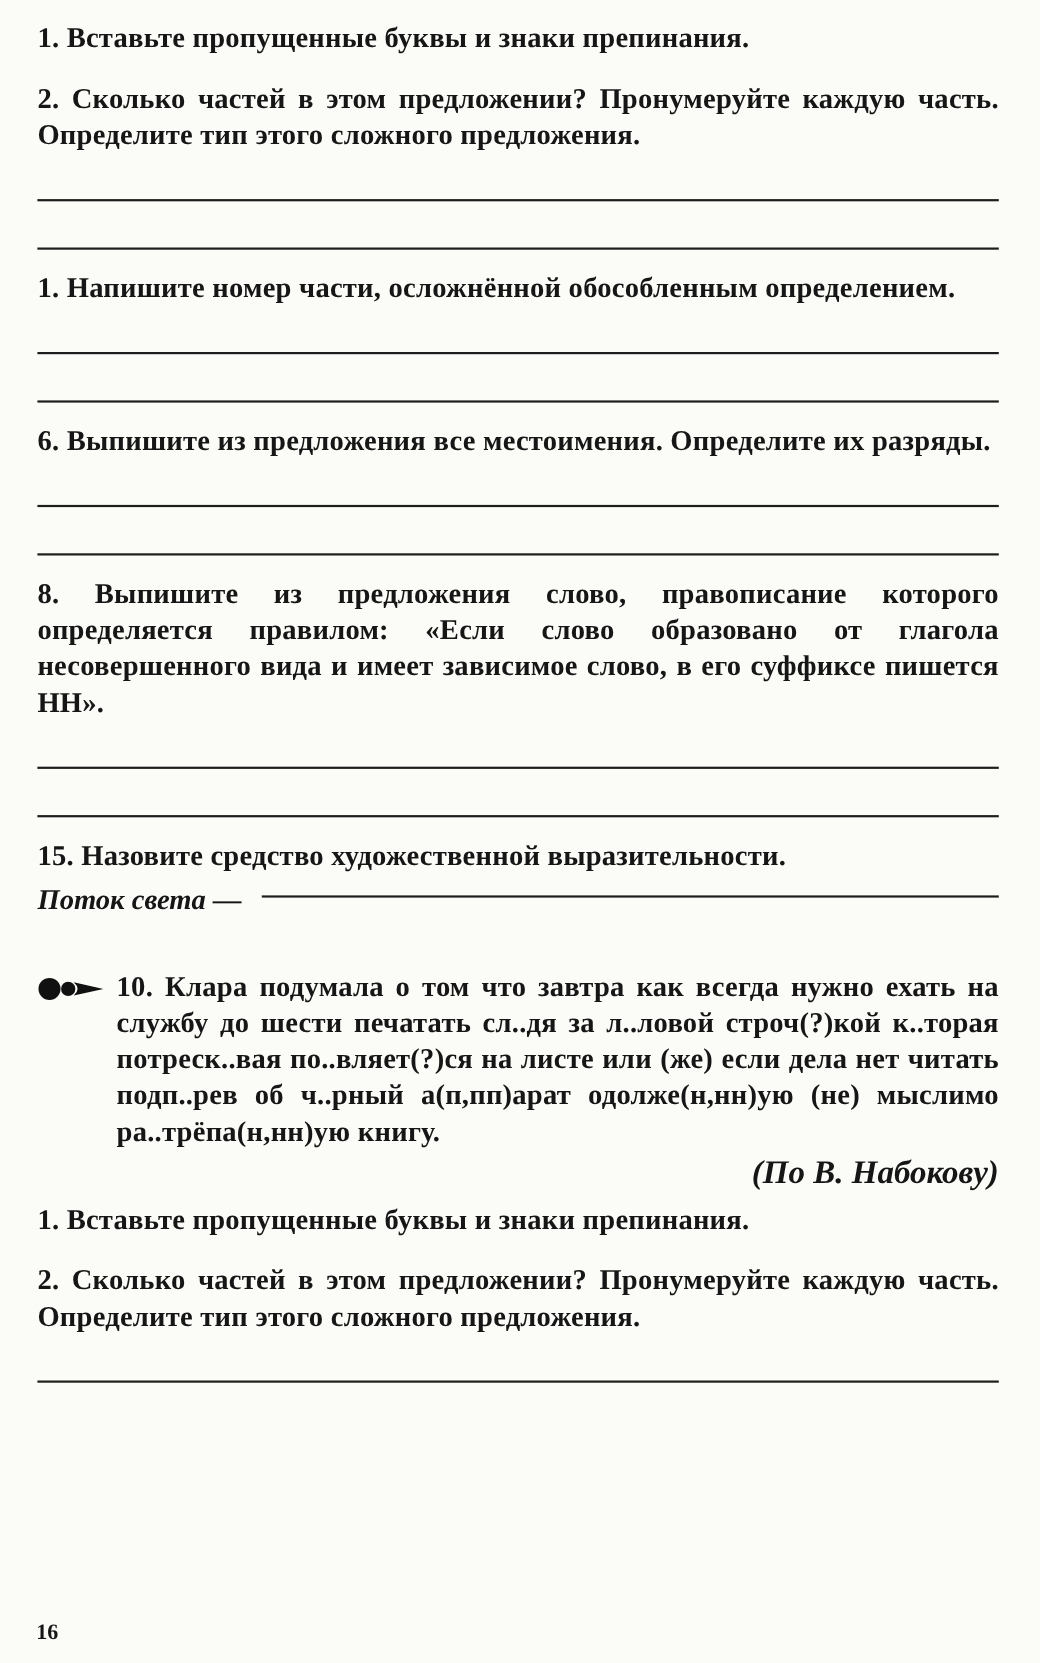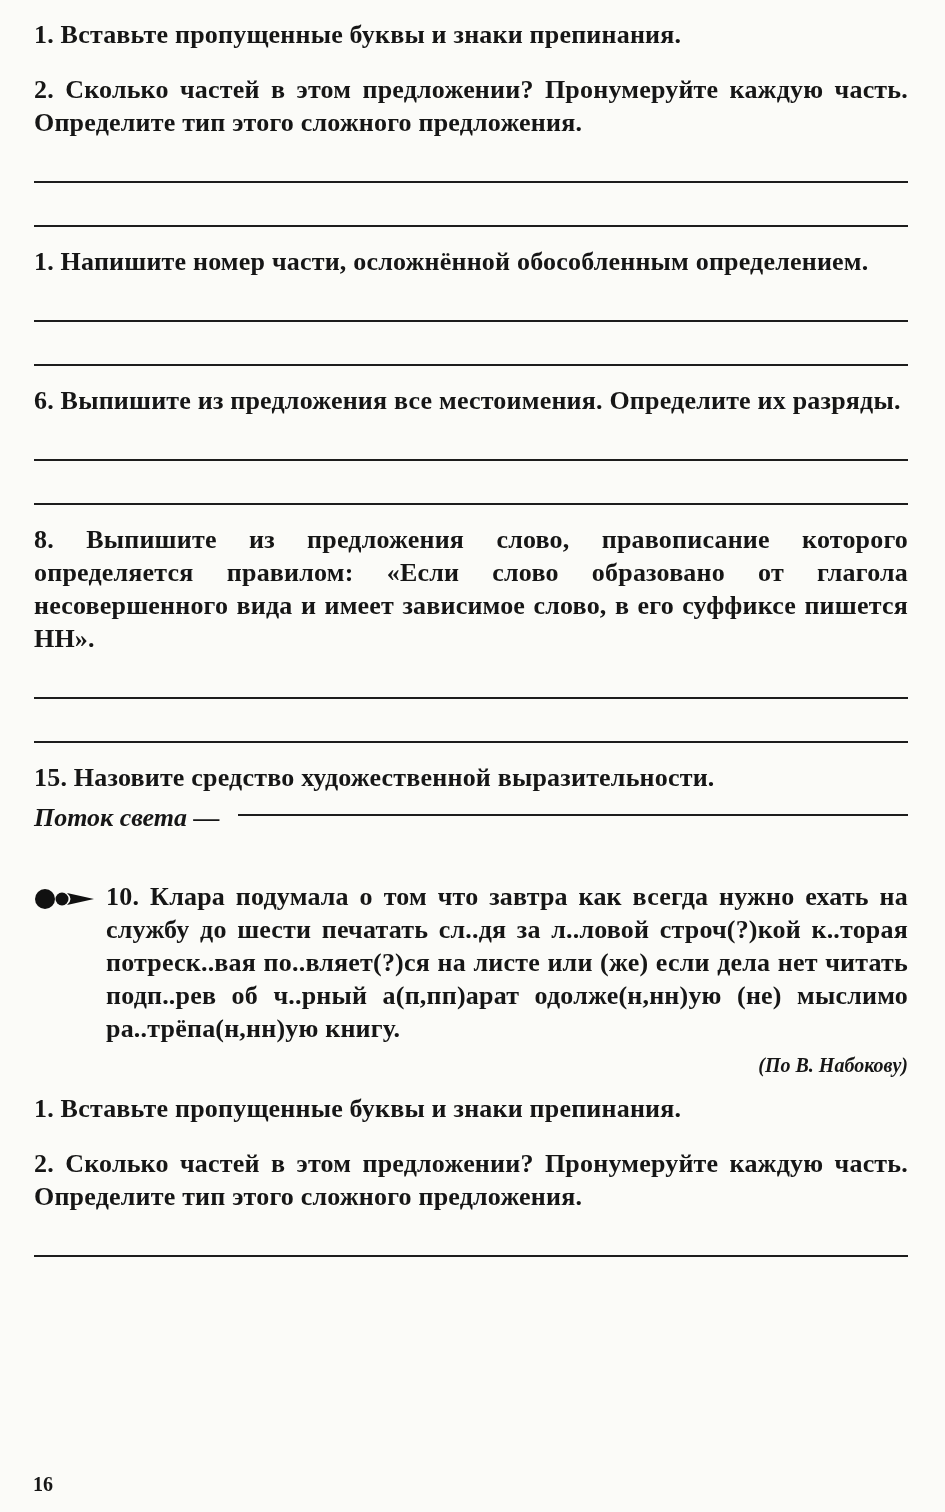--- a/index.html
+++ b/index.html
@@ -55,21 +55,21 @@
   }
   .marker {
     flex: 0 0 72px;
     width: 72px;
     padding-top: 5px;
   }
   .ex-body { flex: 1; }
   .ex-num { padding-right: 11px; }
   .attribution {
     text-align: right;
-    font-size: 20px;
+    font-size: 30px;
     font-weight: 700;
     font-style: italic;
     line-height: 33px;
     margin-top: 4px;
   }
   .bottom-gap { margin-top: 10px; }
   .page-num {
     position: absolute;
     left: 33px;
     bottom: 16px;

